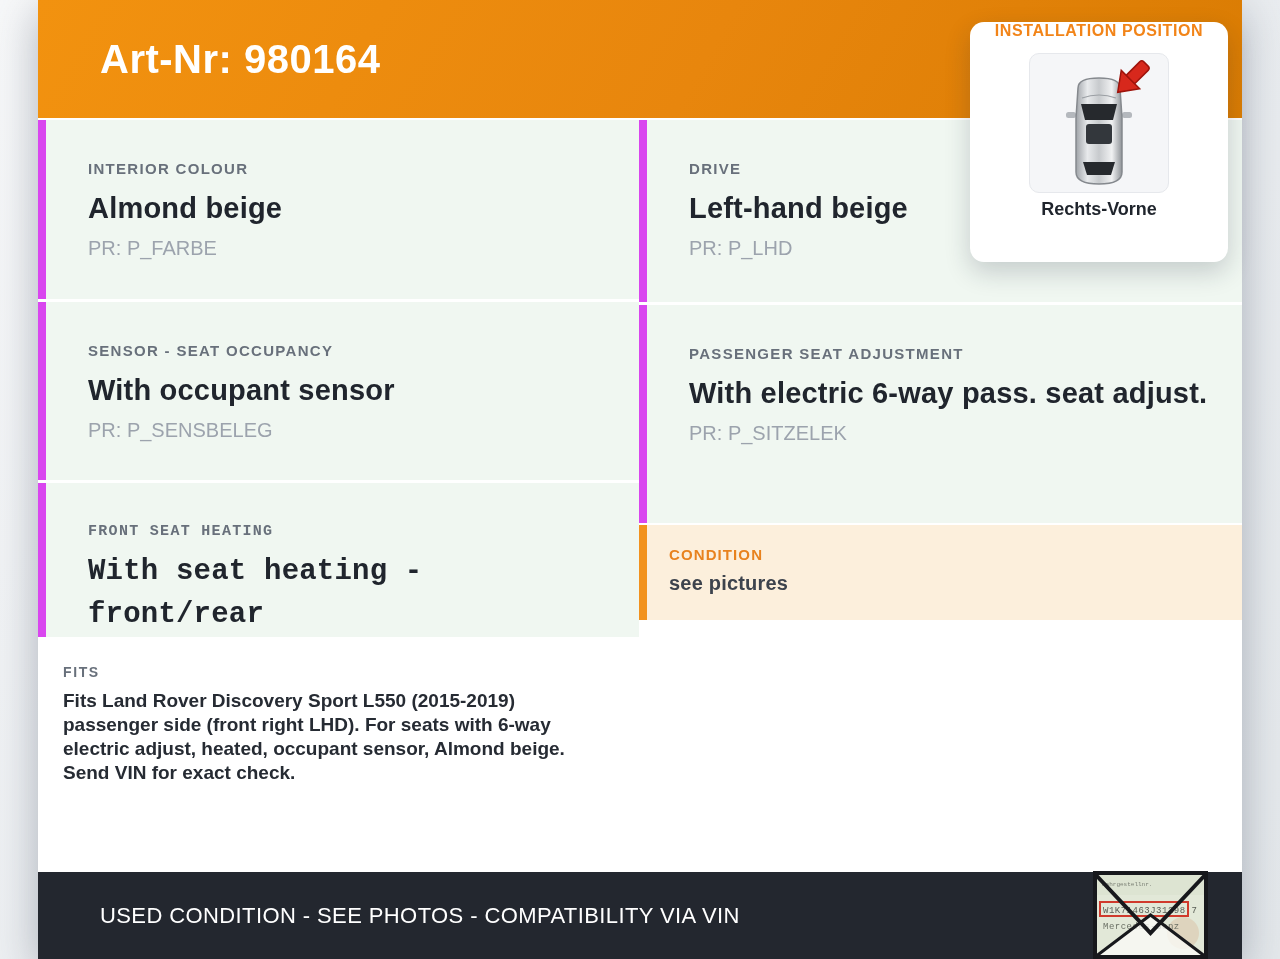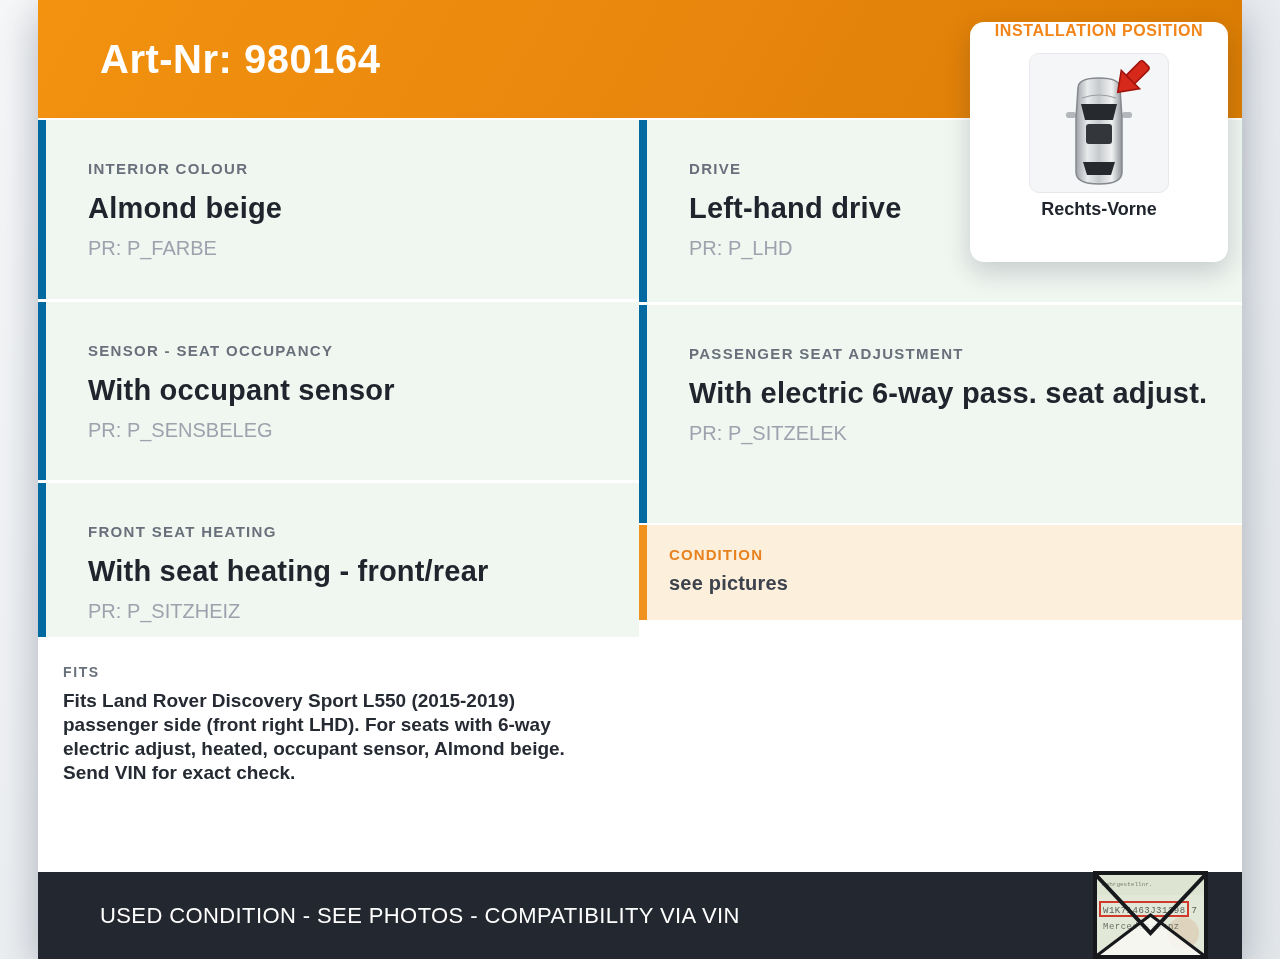--- a/index.html
+++ b/index.html
@@ -23,35 +23,35 @@
     margin-bottom: 2px;
   }
   .header .title {
     color: #ffffff; font-size: 40px; font-weight: 800; letter-spacing: 0.5px;
   }
   .columns { height: 752px; flex: none; display: flex; }
   .col { display: flex; flex-direction: column; }
   .col-left { width: 601px; }
   .col-right { width: 603px; }
   .card {
-    background: #F0F7F1; border-left: 8px solid #0369a1;
+    background: #F0F7F1; border-left: 8px solid #d946ef;
     padding: 40px 30px 5px 42px; margin-bottom: 3px;
   }
   .card .label {
     font-size: 15px; font-weight: 700; color: #68707b;
     letter-spacing: 1.3px; margin-bottom: 10px;
   }
   .card .value {
     font-size: 29px; font-weight: 800; color: #20252d;
     line-height: 43px; letter-spacing: 0.2px; margin-bottom: 7px;
   }
   .card .pr { font-size: 20px; color: #9CA3AD; }
   .c-l1 { height: 179px; }
   .c-l2 { height: 178px; }
-  .c-l3 { height: 154px; }
+  .c-l3 { height: 154px; font-family: Liberation Mono, monospace; }
   .fits {
     height: 167px; background: #ffffff; border-left: none;
     padding: 24px 35px 0 25px; margin-bottom: 0;
   }
   .fits .label { font-size: 14px; letter-spacing: 1.6px; margin-bottom: 9px; }
   .fits .text { font-size: 19px; font-weight: 700; color: #262b33; line-height: 24px; }
   .c-r1 { height: 182px; }
   .c-r2 { height: 218px; margin-bottom: 2px; }
   .condition {
     height: 95px; background: #FCEFDC; border-left: 8px solid #F2921E;
@@ -112,21 +112,21 @@
       </div>
       <div class="card fits">
         <div class="label">FITS</div>
         <div class="text">Fits Land Rover Discovery Sport L550 (2015-2019) passenger side (front right LHD). For seats with 6-way electric adjust, heated, occupant sensor, Almond beige. Send VIN for exact check.</div>
       </div>
     </div>
 
     <div class="col col-right">
       <div class="card c-r1">
         <div class="label">DRIVE</div>
-        <div class="value">Left-hand drive</div>
+        <div class="value">Left-hand beige</div>
         <div class="pr">PR: P_LHD</div>
       </div>
       <div class="card c-r2">
         <div class="label">PASSENGER SEAT ADJUSTMENT</div>
         <div class="value">With electric 6-way pass. seat adjust.</div>
         <div class="pr">PR: P_SITZELEK</div>
       </div>
       <div class="card condition">
         <div class="label">CONDITION</div>
         <div class="value">see pictures</div>

